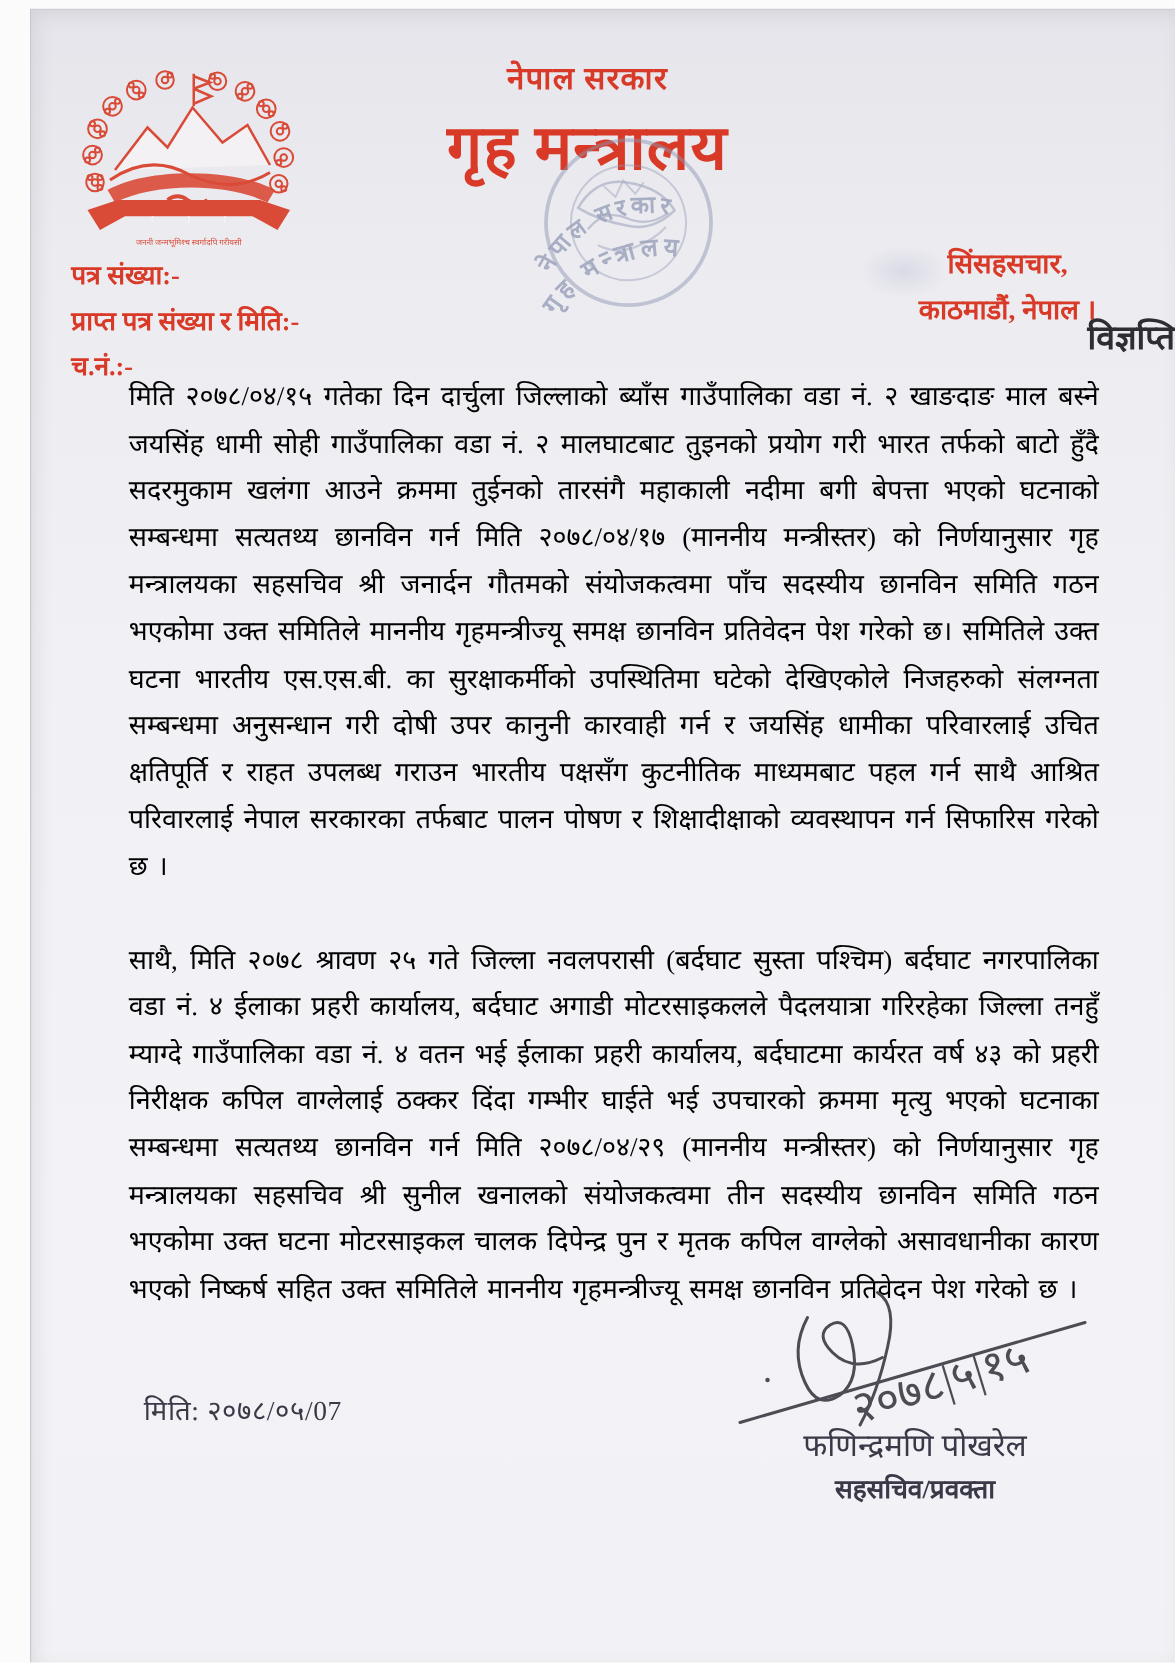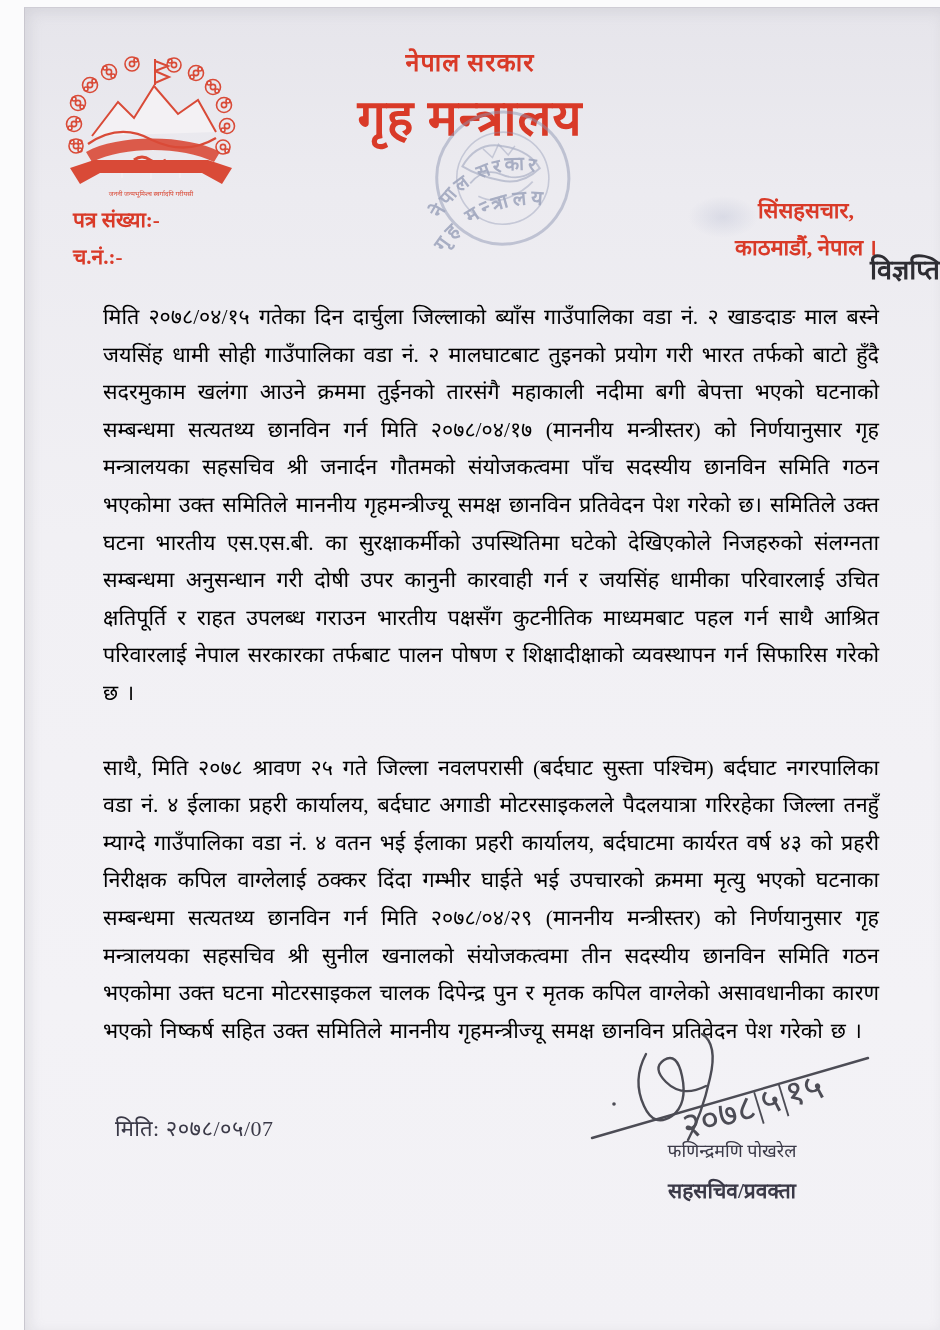--- a/index.html
+++ b/index.html
@@ -23,33 +23,33 @@
   .ministry-title{
     left:0;top:82px;width:940px;text-align:center;
     font-size:50px;font-weight:bold;letter-spacing:1px;
   }
   .emblem-wrap{left:62px;top:56px;width:178px;height:150px;}
   .stamp-wrap{left:392px;top:108px;width:226px;height:168px;opacity:.8;transform:rotate(-9deg);}
   .smudge{left:688px;top:196px;width:70px;height:42px;border-radius:50%;
     background:radial-gradient(closest-side,rgba(140,150,185,.20),rgba(140,150,185,0));}
   .address{right:34px;top:192px;width:200px;text-align:center;
     font-size:22px;font-weight:bold;line-height:37px;}
-  .refs{left:57px;top:202px;font-size:21px;font-weight:bold;line-height:36.5px;margin-left:16px;}
+  .refs{left:57px;top:202px;font-size:21px;font-weight:bold;line-height:36.5px;}
   .doc-title{left:0;top:250px;width:940px;text-align:right;
     font-size:27px;font-weight:bold;color:#2e2d33;}
   .body-text{
     left:103px;top:299px;width:776px;
     font-size:21.5px;line-height:37.6px;color:#000000;
     text-align:justify;word-spacing:2.5px;
   }
   .body-text p{margin:0 0 37px 0;}
   .date-line{left:115px;top:1112px;font-size:22px;color:#3a3947;letter-spacing:.5px;}
   .sign-block{right:58px;top:1020px;width:300px;text-align:center;color:#3a3947;}
   .sign-svg{position:absolute;left:2px;top:0;width:296px;height:128px;}
-  .sign-name{position:absolute;left:0;top:118px;width:300px;font-size:18px;}
+  .sign-name{position:absolute;left:0;top:118px;width:300px;font-size:25px;}
   .sign-desg{position:absolute;left:0;top:156px;width:300px;font-size:21px;font-weight:bold;}
 </style>
 </head>
 <body>
 
 <div class="paper"></div>
 
 <div class="abs emblem-wrap">
   <svg viewBox="0 0 178 150" width="178" height="150">
     <g stroke="#d94a37" fill="none" stroke-width="1.6">
@@ -169,20 +169,21 @@
 </div>
 <div class="abs smudge"></div>
 
 <div class="abs address red">
   <div>सिंसहसचार,</div>
   <div>काठमाडौं, नेपाल ।</div>
 </div>
 
 <div class="abs refs red">
   <div>पत्र संख्या:-</div>
+  <div>प्राप्त पत्र संख्या र मिति:-</div>
   <div>च.नं.:-</div>
 </div>
 
 <div class="abs doc-title">विज्ञप्ति</div>
 
 <div class="abs body-text">
   <p>मिति २०७८/०४/१५ गतेका दिन दार्चुला जिल्लाको ब्याँस गाउँपालिका वडा नं. २ खाङदाङ माल बस्ने जयसिंह धामी सोही गाउँपालिका वडा नं. २ मालघाटबाट तुइनको प्रयोग गरी भारत तर्फको बाटो हुँदै सदरमुकाम खलंगा आउने क्रममा तुईनको तारसंगै महाकाली नदीमा बगी बेपत्ता भएको घटनाको सम्बन्धमा सत्यतथ्य छानविन गर्न मिति २०७८/०४/१७ (माननीय मन्त्रीस्तर) को निर्णयानुसार गृह मन्त्रालयका सहसचिव श्री जनार्दन गौतमको संयोजकत्वमा पाँच सदस्यीय छानविन समिति गठन भएकोमा उक्त समितिले माननीय गृहमन्त्रीज्यू समक्ष छानविन प्रतिवेदन पेश गरेको छ। समितिले उक्त घटना भारतीय एस.एस.बी. का सुरक्षाकर्मीको उपस्थितिमा घटेको देखिएकोले निजहरुको संलग्नता सम्बन्धमा अनुसन्धान गरी दोषी उपर कानुनी कारवाही गर्न र जयसिंह धामीका परिवारलाई उचित क्षतिपूर्ति र राहत उपलब्ध गराउन भारतीय पक्षसँग कुटनीतिक माध्यमबाट पहल गर्न साथै आश्रित परिवारलाई नेपाल सरकारका तर्फबाट पालन पोषण र शिक्षादीक्षाको व्यवस्थापन गर्न सिफारिस गरेको छ ।</p>
   <p>साथै, मिति २०७८ श्रावण २५ गते जिल्ला नवलपरासी (बर्दघाट सुस्ता पश्चिम) बर्दघाट नगरपालिका वडा नं. ४ ईलाका प्रहरी कार्यालय, बर्दघाट अगाडी मोटरसाइकलले पैदलयात्रा गरिरहेका जिल्ला तनहुँ म्याग्दे गाउँपालिका वडा नं. ४ वतन भई ईलाका प्रहरी कार्यालय, बर्दघाटमा कार्यरत वर्ष ४३ को प्रहरी निरीक्षक कपिल वाग्लेलाई ठक्कर दिंदा गम्भीर घाईते भई उपचारको क्रममा मृत्यु भएको घटनाका सम्बन्धमा सत्यतथ्य छानविन गर्न मिति २०७८/०४/२९ (माननीय मन्त्रीस्तर) को निर्णयानुसार गृह मन्त्रालयका सहसचिव श्री सुनील खनालको संयोजकत्वमा तीन सदस्यीय छानविन समिति गठन भएकोमा उक्त घटना मोटरसाइकल चालक दिपेन्द्र पुन र मृतक कपिल वाग्लेको असावधानीका कारण भएको निष्कर्ष सहित उक्त समितिले माननीय गृहमन्त्रीज्यू समक्ष छानविन प्रतिवेदन पेश गरेको छ ।</p>
 </div>
 

